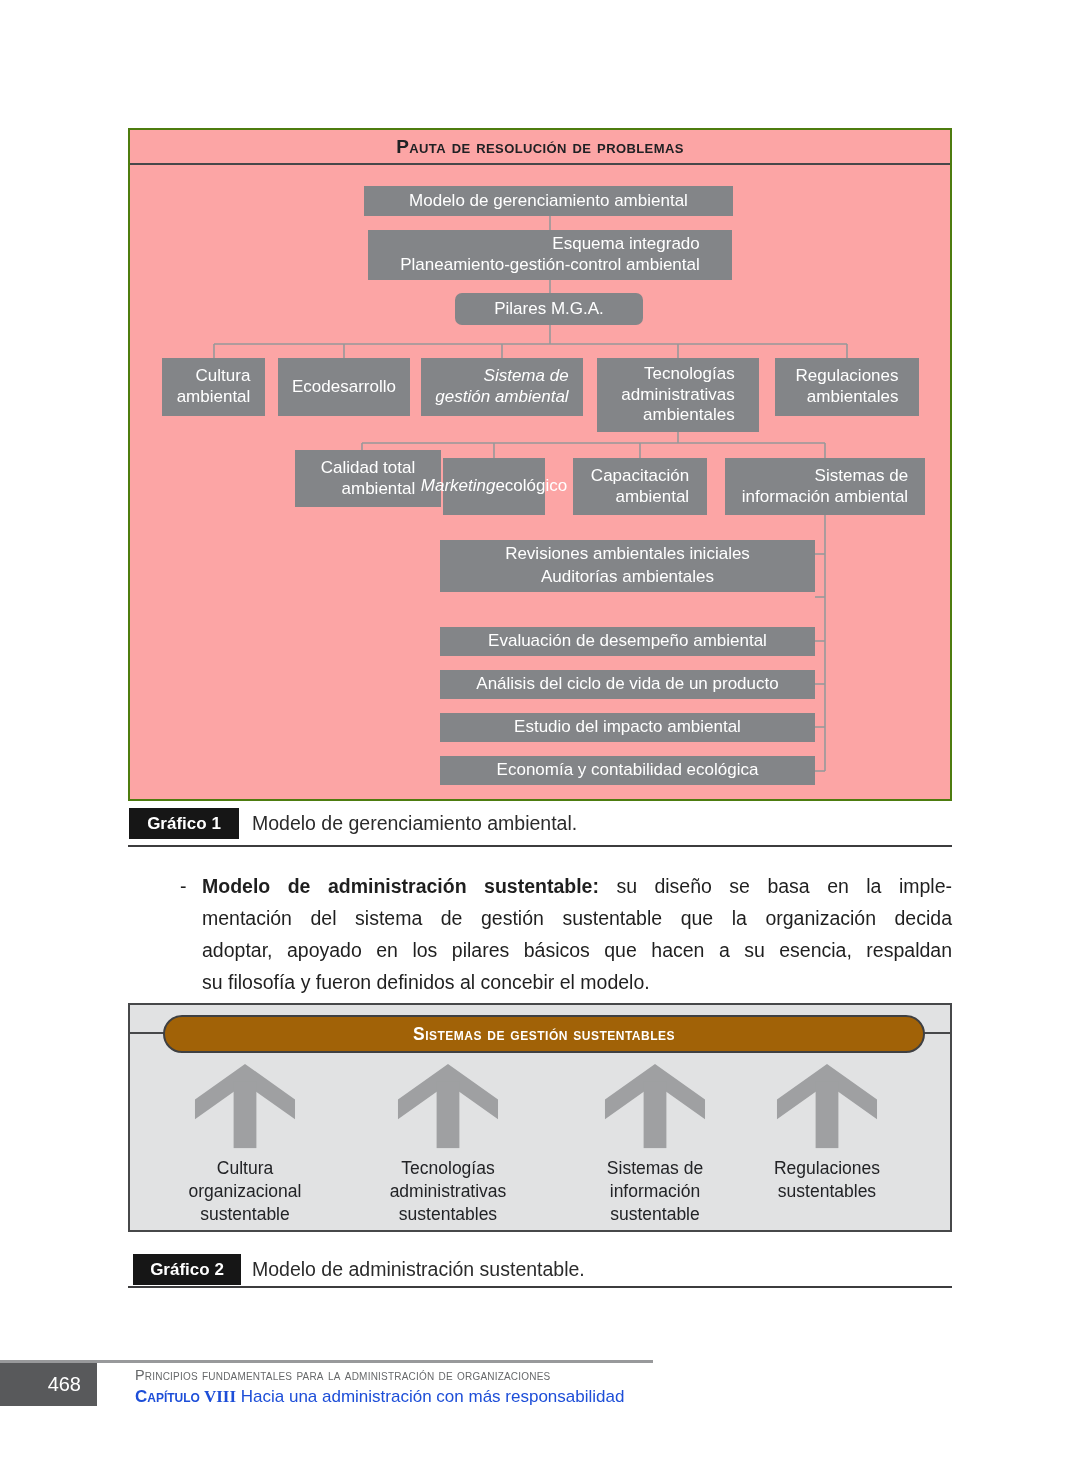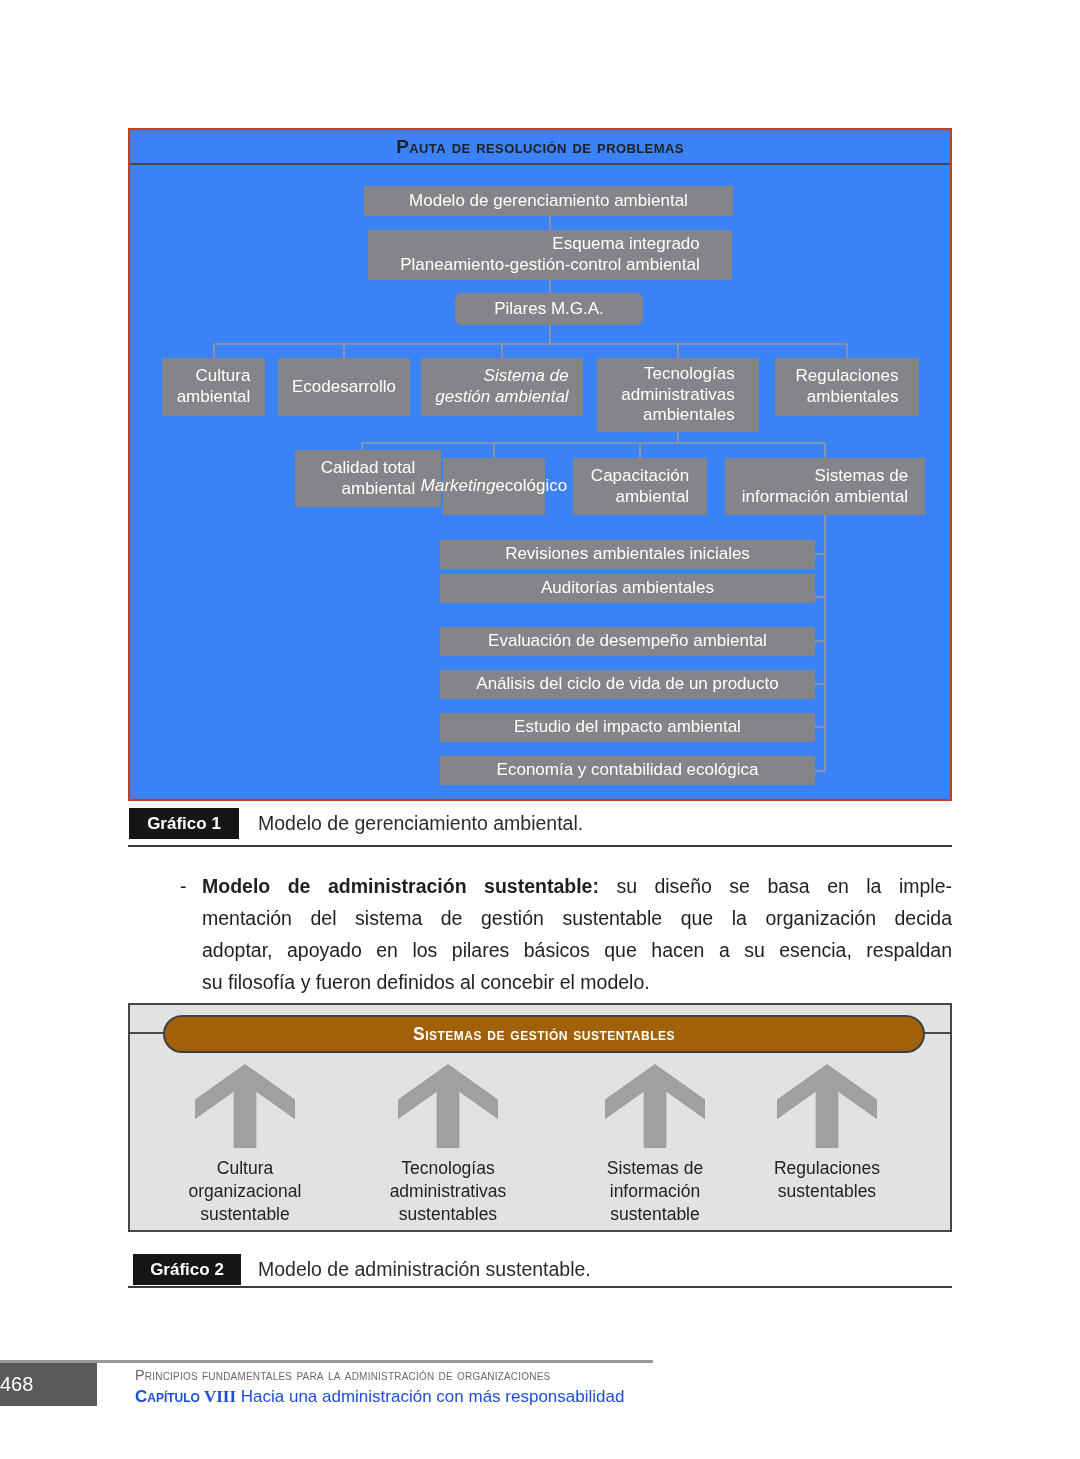--- a/index.html
+++ b/index.html
@@ -1,21 +1,21 @@
 <!DOCTYPE html>
 <html><head>
 <meta charset="utf-8">
 <style>
   html,body{margin:0;padding:0;background:#fff;}
   #page{position:relative;width:1080px;height:1459px;background:#ffffff;
         font-family:"Liberation Sans","DejaVu Sans",sans-serif;overflow:hidden;}
 
   
   #fig1{position:absolute;left:128px;top:128px;width:824px;height:673px;
-        box-sizing:border-box;border:2px solid #c2410c;background:#3b82f6;}
+        box-sizing:border-box;border:2px solid #4d7c0f;background:#fca5a5;}
   #fig1-header{position:absolute;left:0;top:0;width:100%;height:33px;
         border-bottom:2px solid #47484a;display:flex;align-items:center;justify-content:center;
         font-variant:small-caps;font-weight:bold;font-size:19px;letter-spacing:.4px;color:#202124;}
   .node{position:absolute;background:#838588;color:#ffffff;font-size:17px;line-height:1.22;
         display:flex;align-items:center;justify-content:center;text-align:right;
         white-space:pre-line;box-sizing:border-box;padding:2px 0;}
   .node .it{font-style:italic;display:block;}
   #fig1 svg.conn{position:absolute;left:0;top:0;width:820px;height:669px;}
   .conn line{stroke:#97989a;stroke-width:1.6;}
 
@@ -26,28 +26,28 @@
   .n-cultura  {left:32px; top:228px;width:103px;height:58px;}
   .n-ecodes   {left:148px;top:228px;width:132px;height:58px;}
   .n-sistema  {left:291px;top:228px;width:162px;height:58px;font-style:italic;}
   .n-tecno    {left:467px;top:228px;width:162px;height:74px;}
   .n-regul    {left:645px;top:228px;width:144px;height:58px;}
   .n-calidad  {left:165px;top:320px;width:146px;height:57px;}
   .n-marketing{left:313px;top:328px;width:102px;height:57px;flex-direction:row;}
   .n-capacit  {left:443px;top:328px;width:134px;height:57px;}
   .n-sistinfo {left:595px;top:328px;width:200px;height:57px;}
   .tool{left:310px;width:375px;height:29px;font-size:17px;}
-  .t0{top:410px;} .t1{top:444px;} .t2{top:497px;} .t3{top:540px;} .t4{top:583px;} .t5{top:626px;}
+  .t0{top:410px;} .t1{top:433px;} .t2{top:497px;} .t3{top:540px;} .t4{top:583px;} .t5{top:626px;}
 
   
   .cap-box{position:absolute;background:#161616;color:#fff;font-weight:bold;font-size:17px;
         display:flex;align-items:center;justify-content:center;}
   #cap1-box{left:129px;top:808px;width:110px;height:31px;}
   #cap2-box{left:133px;top:1254px;width:108px;height:31px;}
-  .cap-text{position:absolute;left:258px;font-size:19.5px;color:#2b2b2b;line-height:31px;}
+  .cap-text{position:absolute;left:252px;font-size:19.5px;color:#2b2b2b;line-height:31px;}
   #cap1-text{top:808px;} #cap2-text{top:1254px;}
   .rule{position:absolute;height:2px;background:#3c3c3e;}
   #rule1{left:128px;top:845px;width:824px;}
   #rule2{left:128px;top:1286px;width:824px;}
 
   
   #para-dash{position:absolute;left:180px;top:870px;font-size:19.5px;line-height:32px;color:#1f1f1f;}
   #para{position:absolute;left:202px;top:870px;width:750px;font-size:19.5px;line-height:32px;color:#1f1f1f;}
   #para .jline{text-align:justify;text-align-last:justify;}
   #para .b{font-weight:bold;}
@@ -63,21 +63,21 @@
   .pillar{position:absolute;top:58px;width:170px;display:flex;flex-direction:column;align-items:center;}
   .p0{left:30px;} .p1{left:233px;} .p2{left:440px;} .p3{left:612px;}
   .pillar svg{width:104px;height:86px;}
   .pillar .arrow{fill:#9fa0a2;}
   .pillar .lbl{margin-top:8px;font-size:17.5px;line-height:1.3;color:#222326;
         text-align:center;white-space:pre-line;}
 
   
   #foot-rule{position:absolute;left:0;top:1360px;width:653px;height:3px;background:#98999b;}
   #foot-page{position:absolute;left:0;top:1363px;width:97px;height:43px;background:#58595b;
-        color:#fff;font-size:20px;line-height:43px;box-sizing:border-box;padding-right:16px;}
+        color:#fff;font-size:20px;line-height:43px;text-align:right;box-sizing:border-box;padding-right:16px;}
   #foot-text{position:absolute;left:135px;top:1366px;}
   #foot-series{font-variant:small-caps;font-size:14.5px;letter-spacing:.2px;color:#66686a;line-height:19px;}
   #foot-chapter{font-size:17px;color:#1d4ed8;line-height:23px;}
   #foot-chapter .sc{font-variant:small-caps;font-weight:bold;}
   #foot-chapter .roman{font-family:"Liberation Serif","DejaVu Serif",serif;font-weight:bold;}
 </style>
 </head>
 <body>
 
 <div id="page">

